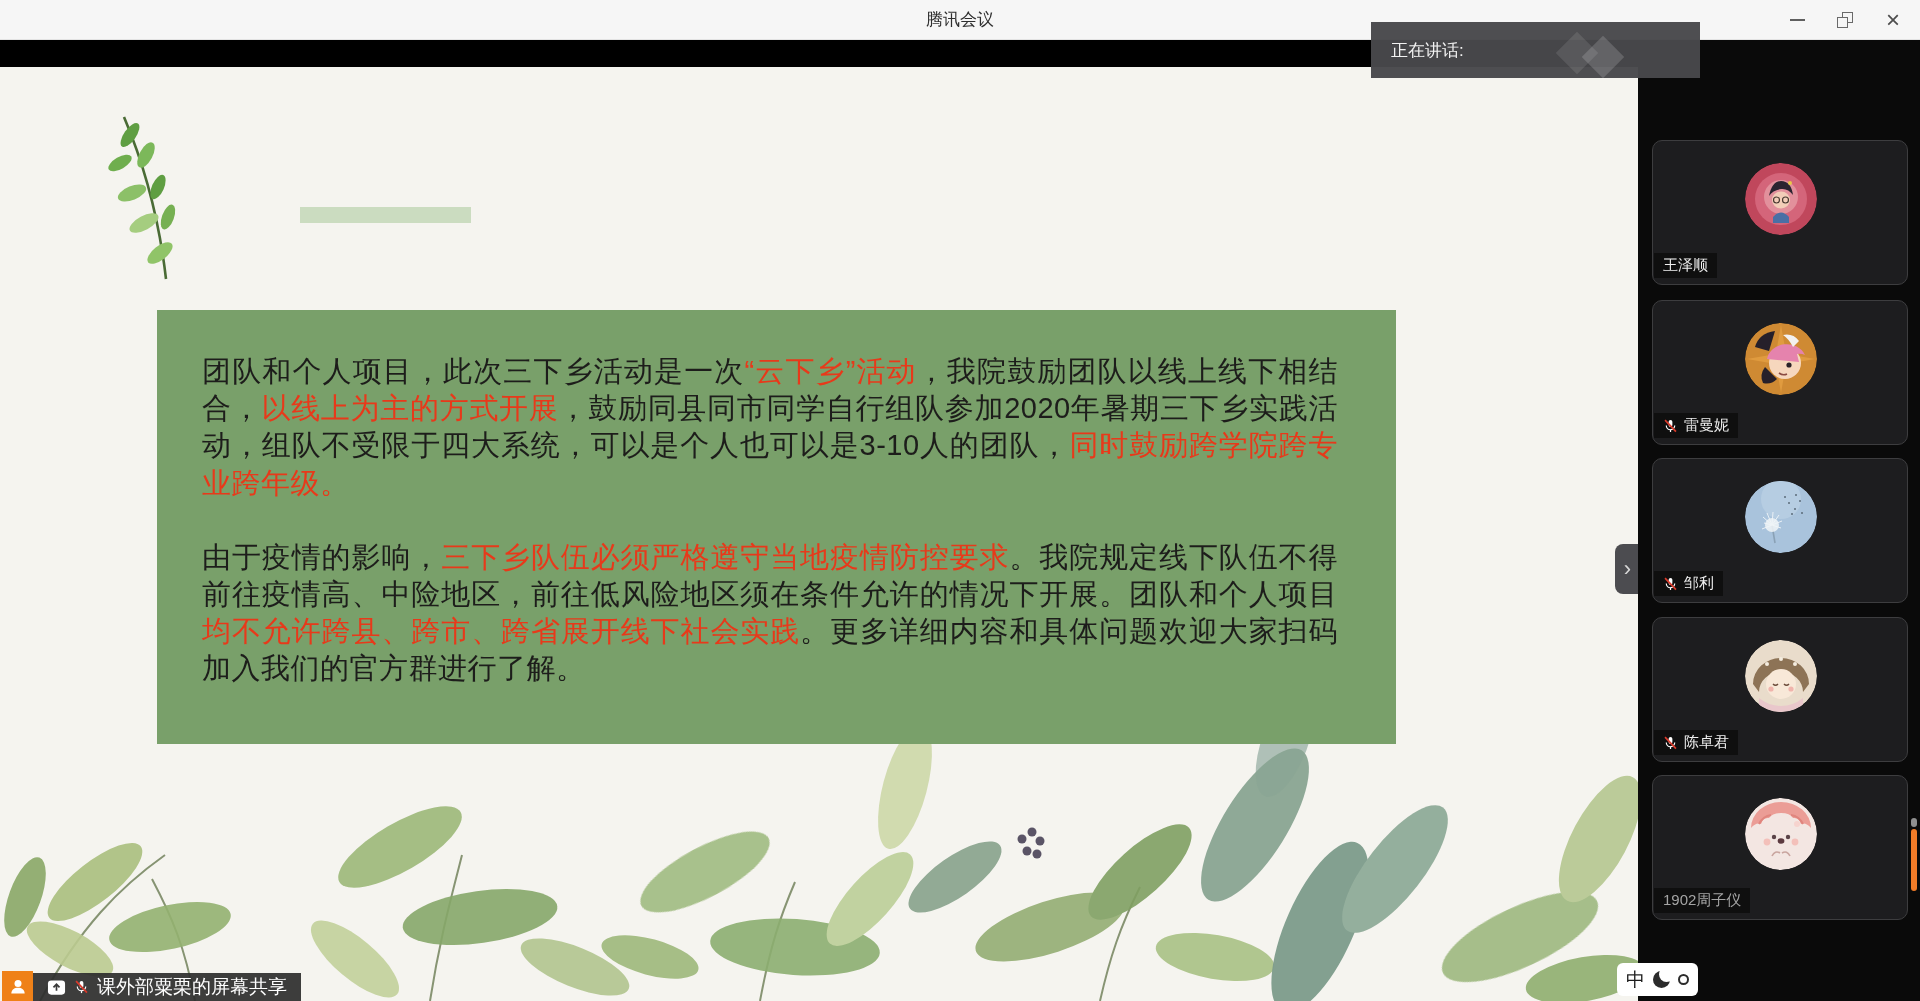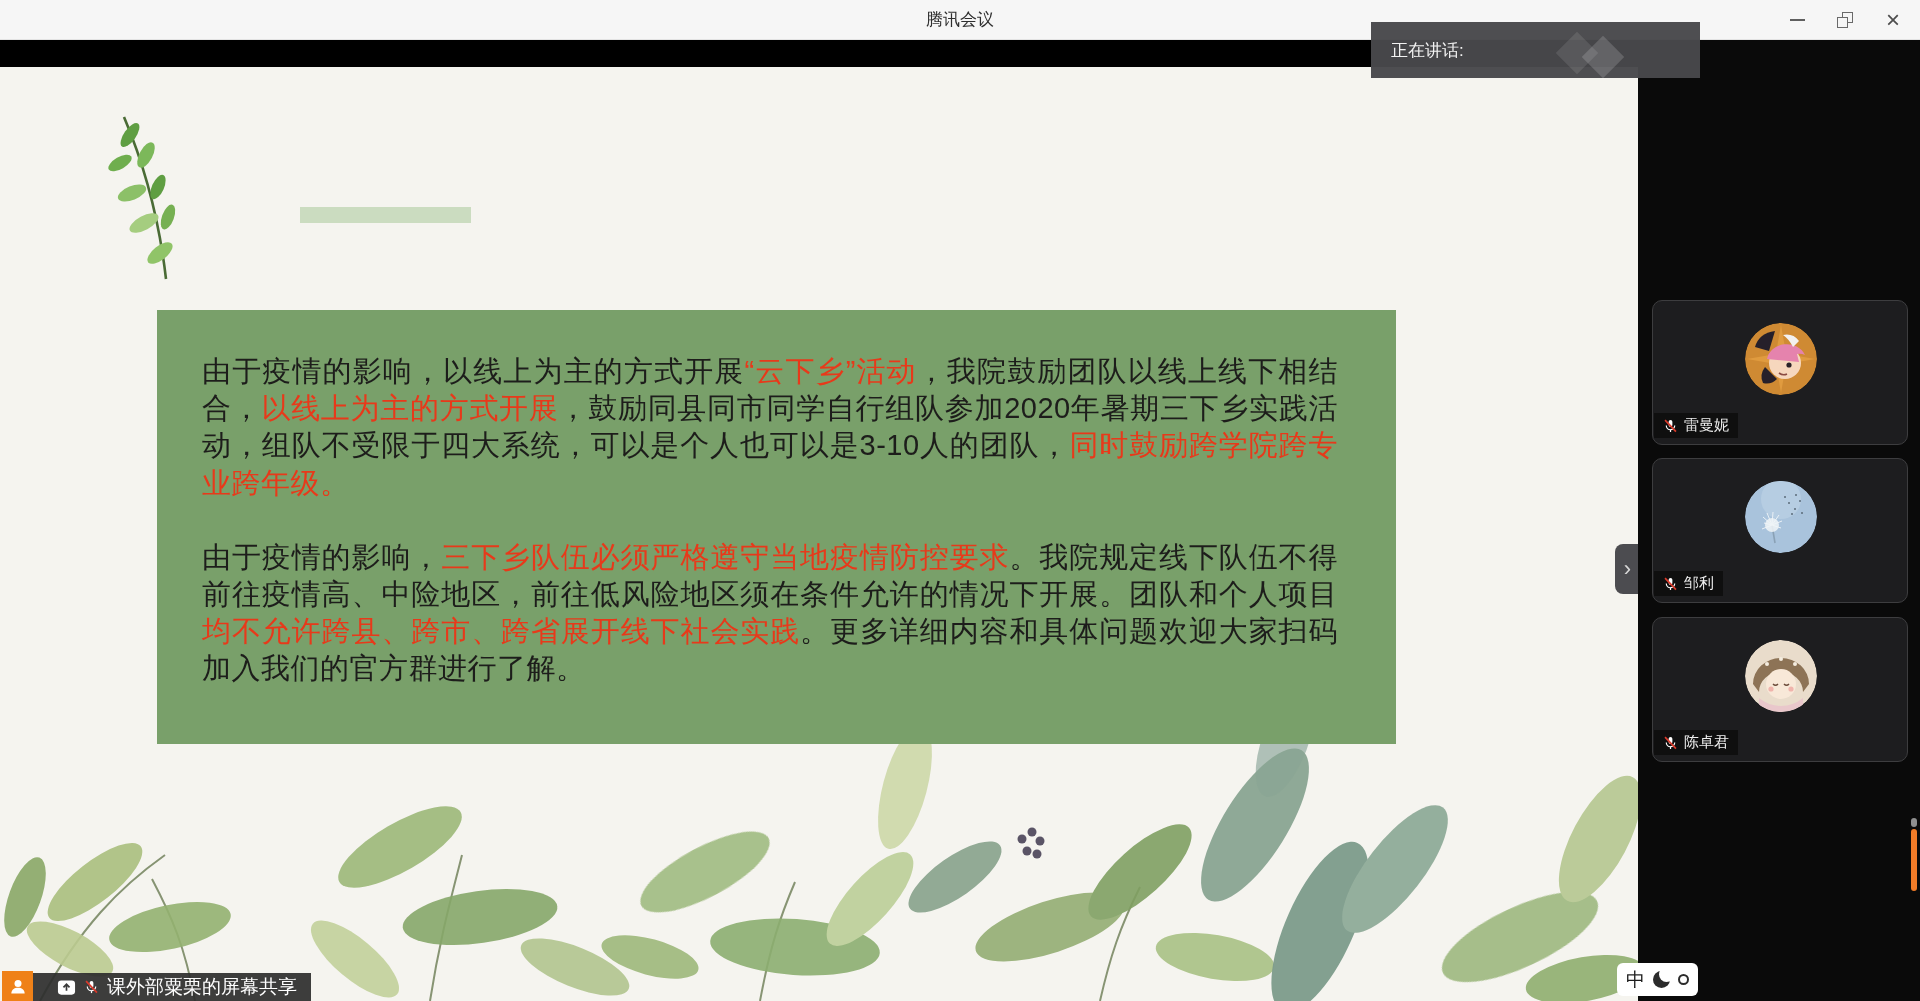--- a/index.html
+++ b/index.html
@@ -74,21 +74,21 @@
   .pscroll-track { position:absolute; right:3px; top:778px; width:6px; height:9px;
     border-radius:3px; background:#8f8f8f; }
   .pscroll-thumb { position:absolute; right:3px; top:789px; width:6px; height:62px;
     border-radius:3px; background:#f07b28; cursor:pointer; }
 
   
   .share-indicator { position:absolute; left:0; bottom:0; z-index:45; display:flex; align-items:flex-end; }
   .presenter-box { width:31px; height:30px; background:#ef8118; display:flex;
     align-items:center; justify-content:center; margin-left:2px; }
   .share-dark-bar { height:28px; background:rgba(45,45,45,0.92); display:flex;
-    align-items:center; gap:8px; padding:0 14px 0 24px; }
+    align-items:center; gap:8px; padding:0 14px 0 14px; }
   .share-dark-bar .share-text { color:#fff; font-size:19px; white-space:nowrap; }
   .share-screen-icon { width:19px; height:19px; }
 
   
   .ime-pill { position:absolute; right:6px; bottom:5px; height:33px; background:#fff;
     border-radius:6px; display:flex; align-items:center; gap:8px; padding:0 9px;
     z-index:45; cursor:pointer; }
   .ime-lang { font-size:19px; color:#1c1c1c; }
   .ime-moon { position:relative; width:17px; height:17px; border-radius:50%; background:#2b2b2b; overflow:visible; }
   .ime-moon::after { content:""; position:absolute; left:6px; top:-4px; width:15px; height:15px;
@@ -130,21 +130,21 @@
         <ellipse cx="28" cy="86" rx="15" ry="7" fill="#8cc068" transform="rotate(-22 28 86)"></ellipse>
         <ellipse cx="54" cy="80" rx="13" ry="6" fill="#5f9e42" transform="rotate(-66 54 80)"></ellipse>
         <ellipse cx="40" cy="116" rx="16" ry="7" fill="#a5cd7f" transform="rotate(-28 40 116)"></ellipse>
         <ellipse cx="64" cy="110" rx="13" ry="6" fill="#76b052" transform="rotate(-70 64 110)"></ellipse>
         <ellipse cx="56" cy="146" rx="15" ry="7" fill="#90c468" transform="rotate(-38 56 146)"></ellipse>
       </svg>
 
       <div class="title-highlight"></div>
 
       <div class="green-box">
-        <p><span>由于疫情的影响，以线上为主的方式开展</span><span class="red">“云下乡”活动</span><span>，我院鼓励团队以线上线下相结合，</span><span class="red">以线上为主的方式开展</span><span>，鼓励同县同市同学自行组队参加2020年暑期三下乡实践活动，组队不受限于四大系统，可以是个人也可以是3-10人的团队，</span><span class="red">同时鼓励跨学院跨专业跨年级。</span></p>
+        <p><span>团队和个人项目，此次三下乡活动是一次</span><span class="red">“云下乡”活动</span><span>，我院鼓励团队以线上线下相结合，</span><span class="red">以线上为主的方式开展</span><span>，鼓励同县同市同学自行组队参加2020年暑期三下乡实践活动，组队不受限于四大系统，可以是个人也可以是3-10人的团队，</span><span class="red">同时鼓励跨学院跨专业跨年级。</span></p>
         <p><span>由于疫情的影响，</span><span class="red">三下乡队伍必须严格遵守当地疫情防控要求</span><span>。我院规定线下队伍不得前往疫情高、中险地区，前往低风险地区须在条件允许的情况下开展。团队和个人项目</span><span class="red">均不允许跨县、跨市、跨省展开线下社会实践</span><span>。更多详细内容和具体问题欢迎大家扫码加入我们的官方群进行了解。</span></p>
       </div>
 
       <svg class="bottom-leaves" viewBox="0 0 1638 374">
         <g stroke="#6b7c54" stroke-width="2" fill="none" opacity="0.8">
           <path d="M40,374 C80,300 120,260 165,228"></path>
           <path d="M195,374 C185,320 172,290 152,252"></path>
           <path d="M430,374 C440,310 452,268 462,228"></path>
           <path d="M760,374 C770,320 780,290 795,255"></path>
           <path d="M1100,374 C1110,330 1120,300 1140,260"></path>
@@ -202,20 +202,36 @@
   <div class="speaking-overlay">
     <span class="label">正在讲话:</span>
     <div class="speaker-logo">
       <span class="dia d1"></span>
         <span class="dia d2"></span>
     </div>
   </div>
 
   <div class="participants">
 
+    <div class="tile" style="top:100px">
+      <svg class="avatar" viewBox="0 0 72 72">
+        <circle cx="36" cy="36" r="36" fill="#c0475c"></circle>
+        <circle cx="36" cy="36" r="26" fill="#d4657a"></circle>
+        <circle cx="36" cy="34" r="17" fill="#e2909c"></circle>
+        <ellipse cx="36" cy="37" rx="9" ry="8.5" fill="#f2cdb8"></ellipse>
+        <path d="M24,33 q3,-15 12,-15 q10,0 12,14 q-5,-7 -12,-6 q-8,1 -12,7 z" fill="#2b2430"></path>
+        <circle cx="31.5" cy="37" r="3" fill="none" stroke="#4a3a33" stroke-width="1.2"></circle>
+        <circle cx="40.5" cy="37" r="3" fill="none" stroke="#4a3a33" stroke-width="1.2"></circle>
+        <path d="M28,54 q8,-9 16,0 v6 h-16 z" fill="#4a6fa5"></path>
+        <circle cx="45" cy="20" r="2" fill="#e8c84a"></circle>
+      </svg>
+      <div class="name-tag">
+        <span class="pname">王泽顺</span>
+      </div>
+    </div>
 
     <div class="tile" style="top:260px">
       <svg class="avatar" viewBox="0 0 72 72">
         <circle cx="36" cy="36" r="36" fill="#cf8a33"></circle>
         <path d="M36,2 L42,36 L36,70 L30,36 Z" fill="#e09b3f"></path>
         <path d="M2,36 L36,30 L70,36 L36,42 Z" fill="#e09b3f"></path>
         <path d="M10,24 q4,-14 20,-16 l-6,20 z" fill="#26202a"></path>
         <circle cx="40" cy="40" r="16" fill="#f6d7bd"></circle>
         <path d="M22,36 a20 18 0 0 1 38,-4 q-4,-2 -8,-1 l2,8 z" fill="#e583ad"></path>
         <path d="M38,12 q10,-2 16,6 l-6,6 q-4,-8 -10,-12 z" fill="#f3f0ee"></path>
@@ -289,20 +305,37 @@
         <svg class="mic-muted" viewBox="0 0 16 16">
           <rect x="6" y="1.5" width="4" height="7.5" rx="2" fill="#fff"></rect>
           <path d="M3.5,7.5 a4.5 4.5 0 0 0 9,0" stroke="#fff" stroke-width="1.3" fill="none"></path>
           <line x1="8" y1="12" x2="8" y2="14.5" stroke="#fff" stroke-width="1.3"></line>
           <line x1="2.2" y1="1.8" x2="13.8" y2="14" stroke="#d93a2b" stroke-width="1.8"></line>
         </svg>
         <span class="pname">陈卓君</span>
       </div>
     </div>
 
+    <div class="tile" style="top:735px">
+      <svg class="avatar" viewBox="0 0 72 72">
+        <circle cx="36" cy="36" r="36" fill="#f3e6e2"></circle>
+        <path d="M6,30 a30 26 0 0 1 60,0 q-5,-6 -10,-4 q-2,-7 -8,-6 q-3,-5 -12,-5 q-9,0 -12,5 q-6,-1 -8,6 q-5,-2 -10,4 z" fill="#eb9d96"></path>
+        <path d="M14,26 q4,-8 12,-9 M46,17 q8,1 12,9" stroke="#e0857e" stroke-width="2" fill="none"></path>
+        <circle cx="29" cy="39" r="2.2" fill="#5a4348"></circle>
+        <circle cx="43" cy="39" r="2.2" fill="#5a4348"></circle>
+        <ellipse cx="36" cy="43" rx="3.4" ry="2.8" fill="#5c3a40"></ellipse>
+        <circle cx="22" cy="44" r="3.4" fill="#f3c0ba"></circle>
+        <circle cx="50" cy="44" r="3.4" fill="#f3c0ba"></circle>
+        <path d="M27,58 q3,-6 8,-3 M45,58 q-3,-6 -8,-3" stroke="#c9a59f" stroke-width="1.6" fill="none"></path>
+        <circle cx="52" cy="26" r="3" fill="#f6d3ce"></circle>
+      </svg>
+      <div class="name-tag dim">
+        <span class="pname">1902周子仪</span>
+      </div>
+    </div>
 
     <div class="pscroll-track"></div>
     <div class="pscroll-thumb"></div>
   </div>
 
   <div class="share-indicator">
     <div class="presenter-box">
       <svg width="20" height="20" viewBox="0 0 24 24">
         <circle cx="12" cy="9" r="4.2" fill="#fff"></circle>
         <path d="M4,21 c0,-4.6 3.6,-7 8,-7 s8,2.4 8,7 z" fill="#fff"></path>

